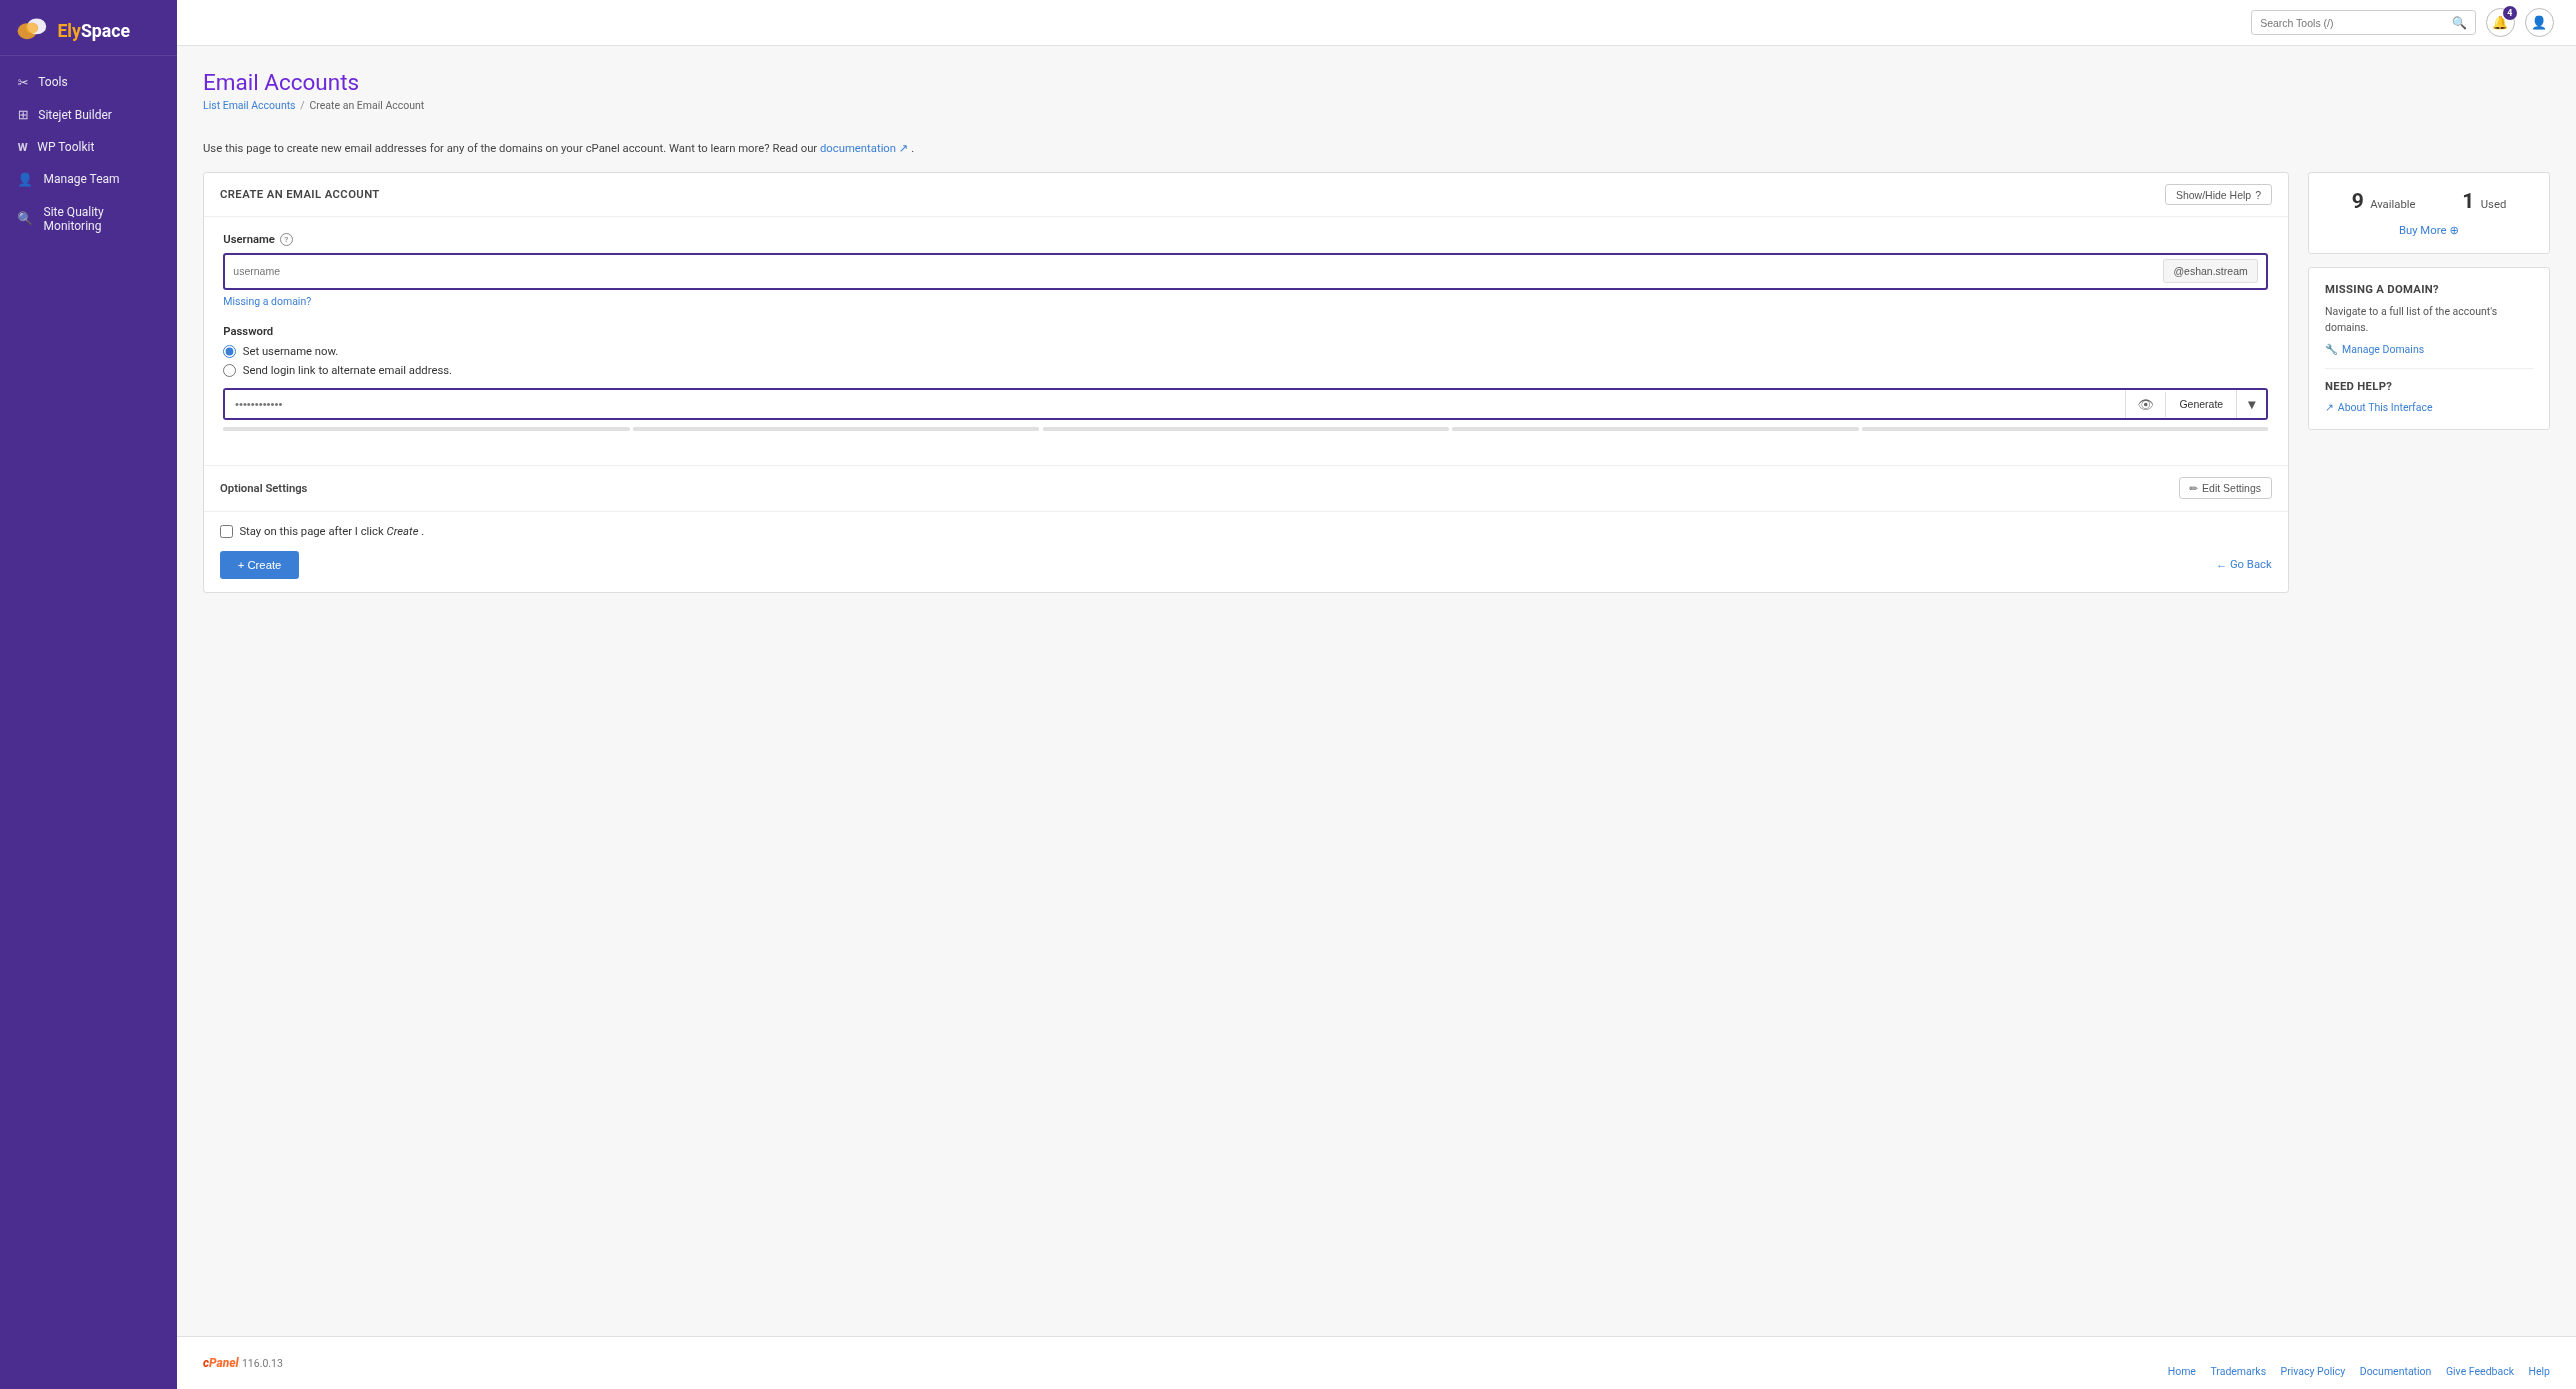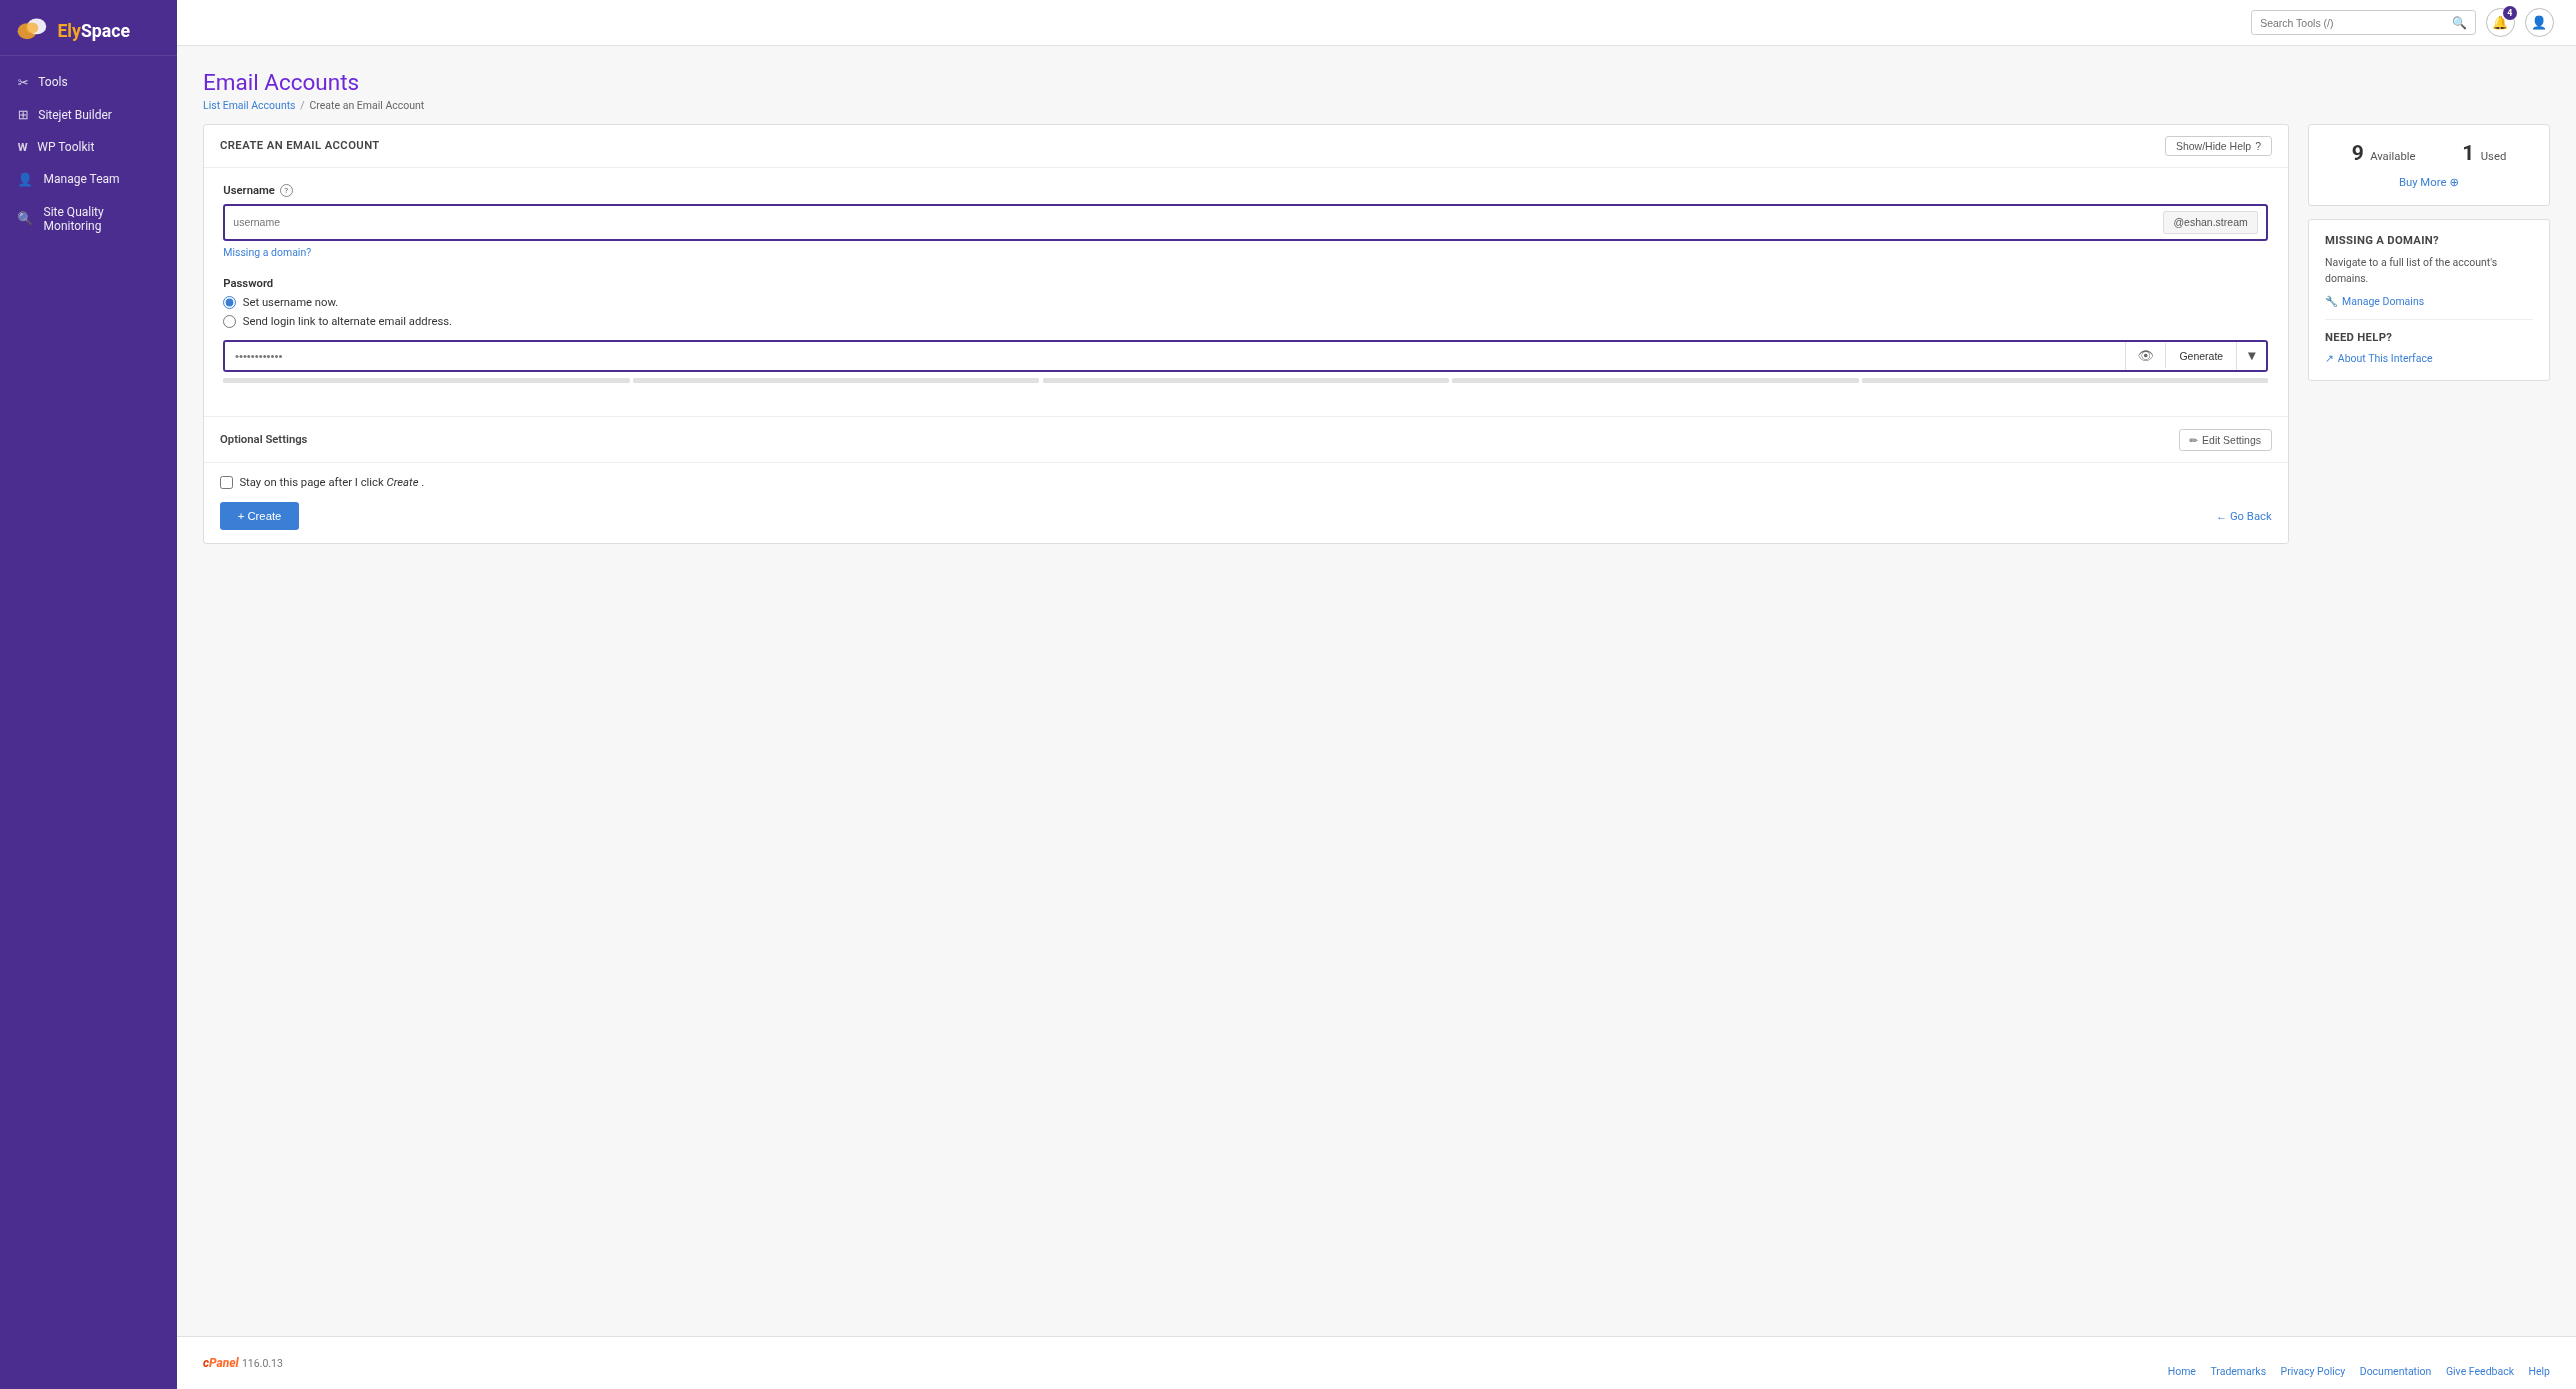--- a/index.html
+++ b/index.html
@@ -131,21 +131,21 @@
       font-weight: 400;
       color: #6d28d9;
       margin-bottom: 4px;
     }
     .breadcrumb {
       display: flex;
       align-items: flex-start;
       gap: 4.8px;
       font-size: 10.5px;
       color: #666;
-      margin-bottom: 12px;
+      margin-bottom: 30px;
     }
     .breadcrumb a { color: #3a7fd5; text-decoration: none; }
     .breadcrumb-sep { color: #999; }
 
     .intro-text {
       font-size: 11.3px;
       color: #444;
       margin-bottom: 17.7px;
     }
     .intro-text a { color: #3a7fd5; text-decoration: none; }
@@ -568,20 +568,25 @@
     </div>
   </div>
 
   <div class="content">
     <h1 class="page-title">Email Accounts</h1>
     <div class="breadcrumb">
       <a href="#">List Email Accounts</a>
       <span class="breadcrumb-sep">/</span>
       <span>Create an Email Account</span>
     </div>
+    <p class="intro-text">
+      <span>Use this page to create new email addresses for any of the domains on your cPanel account. Want to learn more? Read our</span>
+      <a href="#"> <span>documentation</span> ↗</a>
+      <span>.</span>
+    </p>
 
     <div class="two-col">
 
       <div class="form-card">
         <div class="form-card-header">
           <span class="form-card-title">CREATE AN EMAIL ACCOUNT</span>
           <button class="show-hide-btn">
             <span>Show/Hide Help</span>
             <span>?</span>
           </button>

